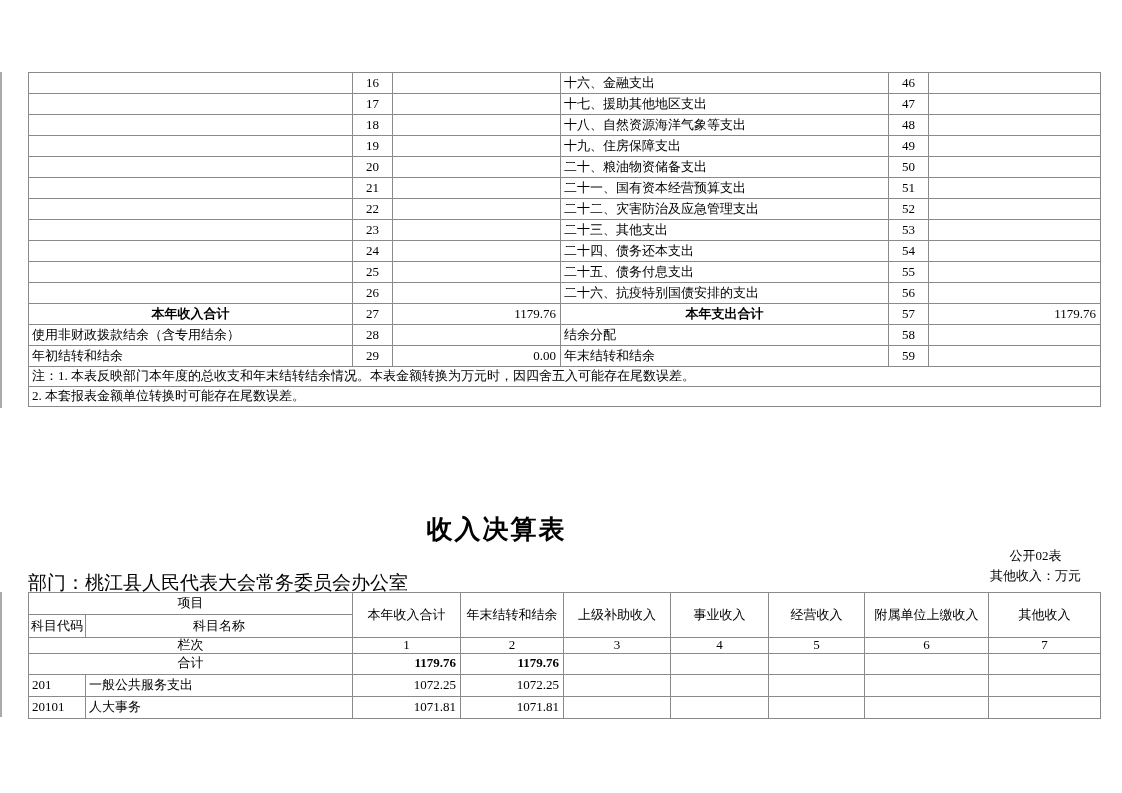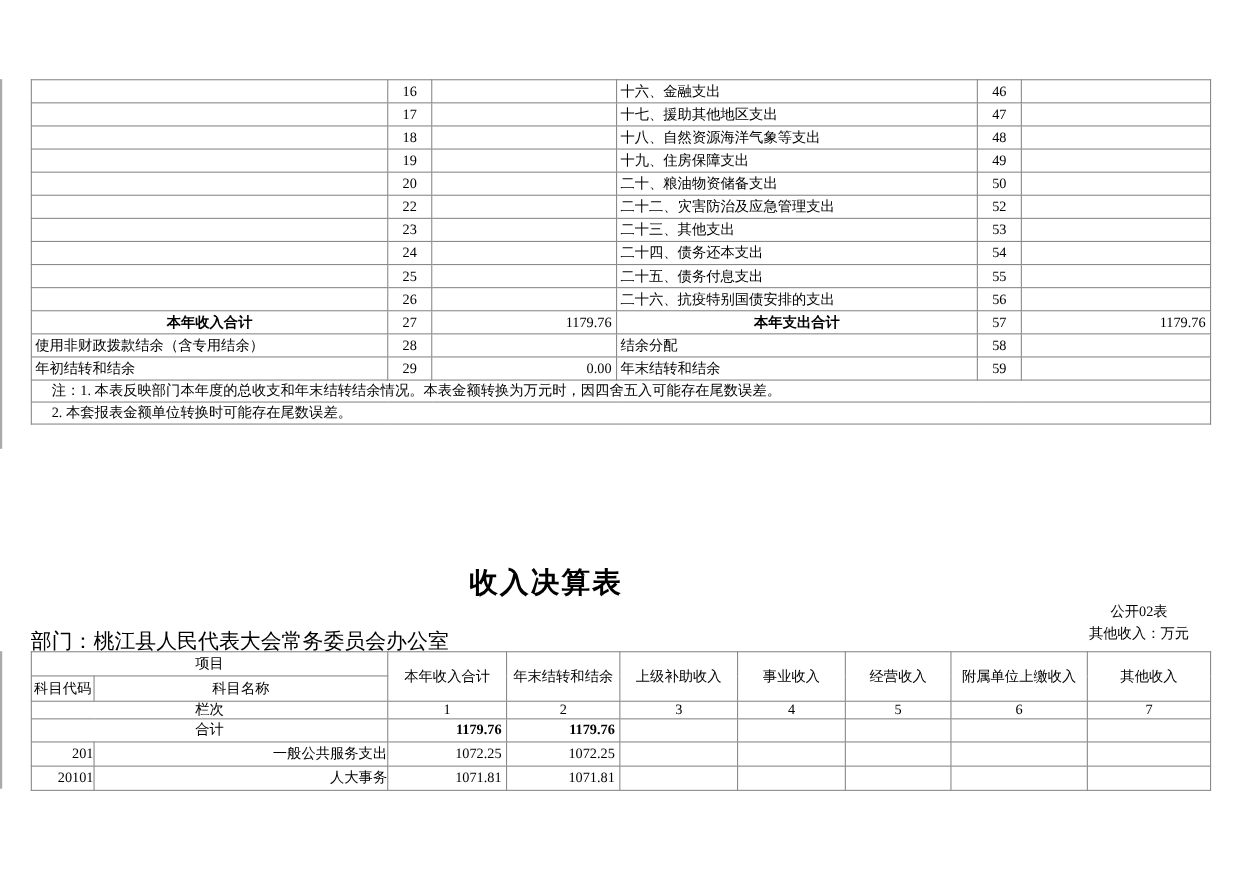--- a/index.html
+++ b/index.html
@@ -26,37 +26,37 @@
     vertical-align: middle;
   }
   
   #balance-table { left: 28px; top: 72px; width: 1072px; }
   #balance-table tr { height: 21px; }
   #balance-table tr.note-row { height: 20px; }
   .lbl { text-align: left; padding-left: 3px; }
   .num { text-align: center; }
   .val { text-align: right; padding-right: 4px; }
   tr.sum-row .lbl { text-align: center; font-weight: bold; padding-left: 0; }
-  .note-cell { text-align: left; padding-left: 18px; margin-top: 48px; }
+  .note-cell { text-align: left; padding-left: 3px; margin-top: 48px; }
   
   #income-title {
     position: absolute; left: 0; top: 512px; width: 993px;
     text-align: center; font-size: 26px; font-weight: bold;
     letter-spacing: 2px;
   }
   #form-meta {
     position: absolute; left: 990px; top: 546px;
     font-size: 13px; line-height: 20px; text-align: center;
   }
   #department-line {
     position: absolute; left: 28px; top: 570px; font-size: 19px;
   }
   #income-table { left: 28px; top: 592px; width: 1072px; }
   #income-table td { text-align: center; }
-  #income-table td.lbl { text-align: right; }
+  #income-table td.lbl { text-align: left; }
   #income-table td.val { text-align: right; }
   .bold { font-weight: bold; }
   
   .edge-line { position: absolute; left: 0; width: 2px; background: #aaaaaa; }
   #edge-top { top: 72px; height: 336px; }
   #edge-bottom { top: 592px; height: 125px; }
 </style>
 </head>
 <body>
 
@@ -104,20 +104,28 @@
     <td class="lbl">十九、住房保障支出</td>
     <td class="num">49</td>
     <td class="val"></td>
   </tr>
   <tr>
     <td class="lbl"></td>
     <td class="num">20</td>
     <td class="val"></td>
     <td class="lbl">二十、粮油物资储备支出</td>
     <td class="num">50</td>
+    <td class="val"></td>
+  </tr>
+  <tr>
+    <td class="lbl"></td>
+    <td class="num">21</td>
+    <td class="val"></td>
+    <td class="lbl">二十一、国有资本经营预算支出</td>
+    <td class="num">51</td>
     <td class="val"></td>
   </tr>
   <tr>
     <td class="lbl"></td>
     <td class="num">22</td>
     <td class="val"></td>
     <td class="lbl">二十二、灾害防治及应急管理支出</td>
     <td class="num">52</td>
     <td class="val"></td>
   </tr>

